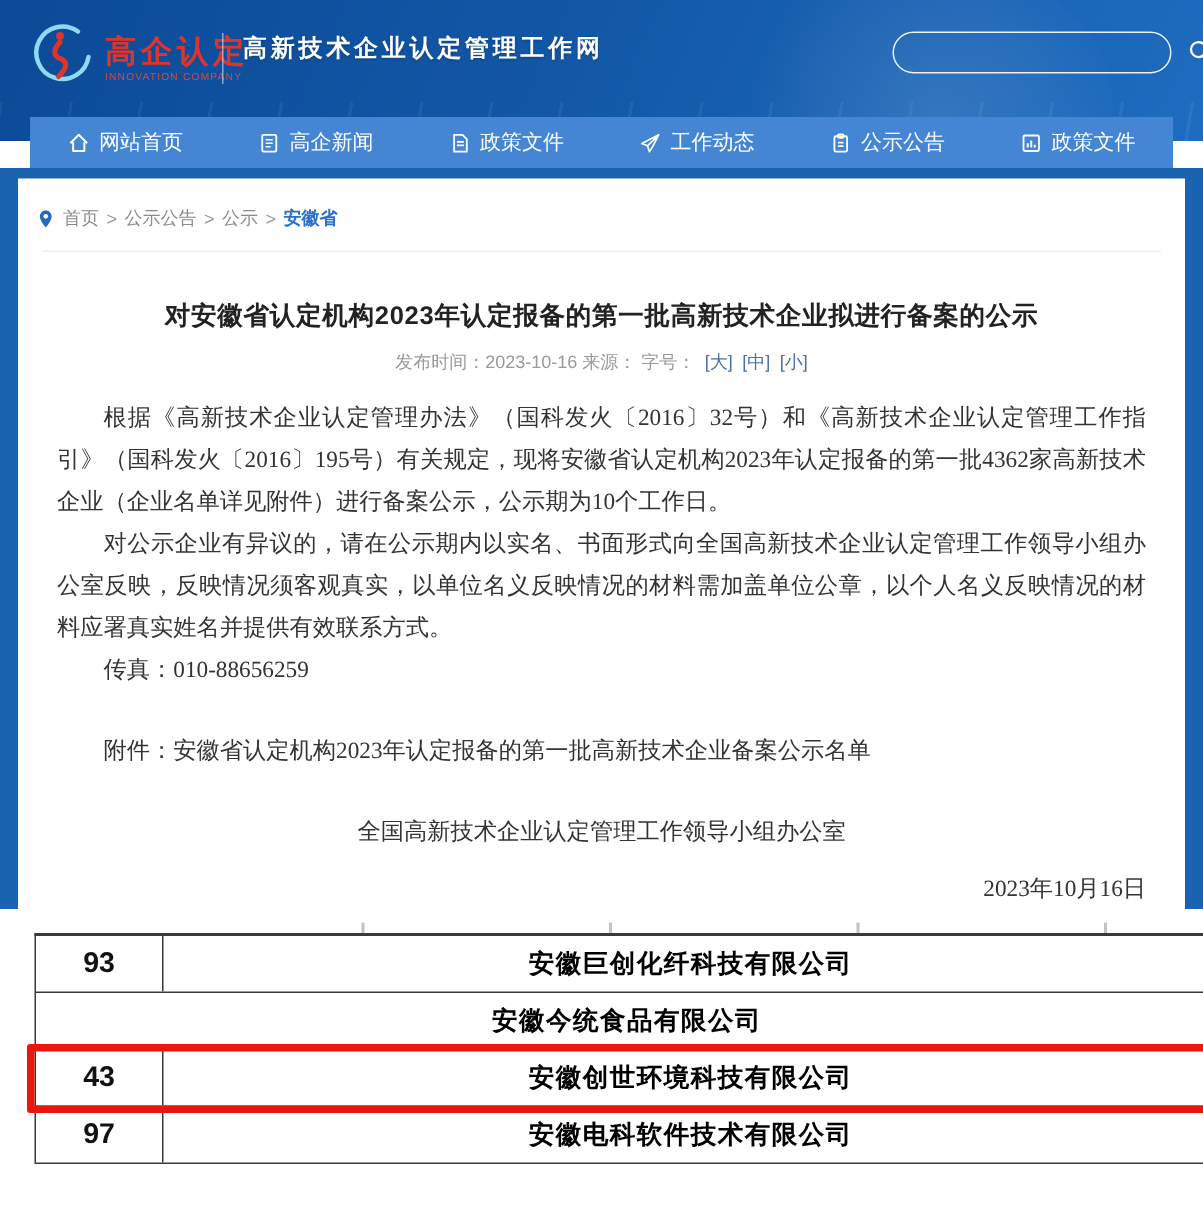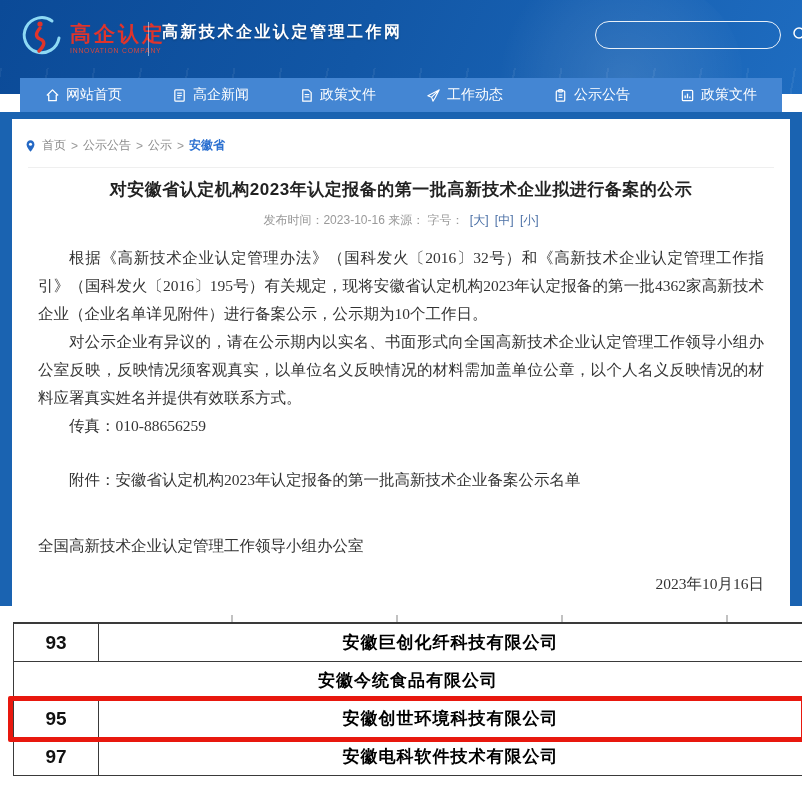--- a/index.html
+++ b/index.html
@@ -43,36 +43,36 @@
 
   
   .content-card { position:absolute; left:12px; top:119px; width:778px; height:487px;
     background:#ffffff; overflow:hidden; }
   .breadcrumb { display:flex; align-items:center; gap:5px; padding:18px 0 0 12px;
     font-size:12px; color:#8a8a8a; }
   .crumb-link { cursor:pointer; }
   .crumb-sep { color:#9a9a9a; }
   .crumb-current { color:#2a6fd0; font-weight:bold; cursor:default; }
   .bc-divider { margin:13px 16px 0 16px; height:1px; background:#efefef; }
-  .article-title { margin-top:10px; text-align:center; font-size:17px; font-weight:bold;
+  .article-title { margin-top:31px; text-align:center; font-size:17px; font-weight:bold;
     color:#222; letter-spacing:0.5px; }
   .article-meta { margin-top:11px; text-align:center; font-size:12px; color:#999; }
   .article-meta .size-label { }
   .size-btn { color:#4a6fa5; cursor:pointer; margin-left:3px; }
   .article-body { padding:0 26px; font-family:"Liberation Serif","DejaVu Serif",serif;
     font-size:15.5px; color:#333; line-height:28px; text-align:justify; }
   .article-body p { text-indent:2em; }
   .p-first { margin-top:15px; }
   .fax-line { text-indent:2em; }
   .attachment-line { text-indent:2em; margin-top:26px; }
-  .signature-line { text-align:left; text-indent:0 !important; margin-top:38px; }
+  .signature-line { text-align:center; text-indent:0 !important; margin-top:26px; }
   .date-line { text-align:right; text-indent:0 !important; margin-top:10px; }
 
   
-  .table-section { position:absolute; left:6px; top:612px; width:636px; height:198px; background:#ffffff; }
+  .table-section { position:absolute; left:16px; top:612px; width:636px; height:198px; background:#ffffff; }
   .pdf-table { position:absolute; left:7px; top:10px; width:790px;
     border-top:2px solid #3a3a3a; border-left:1.5px solid #3a3a3a; border-right:1.5px solid #3a3a3a; }
   .t-row { display:flex; height:38px; border-bottom:1.5px solid #3a3a3a; background:#fff; }
   .t-cell-no { width:85px; border-right:1.5px solid #3a3a3a; display:flex; align-items:center;
     justify-content:center; font-size:19px; font-weight:600; color:#111; }
   .t-cell-company { flex:1; display:flex; align-items:center; justify-content:center;
     font-size:17px; font-weight:bold; color:#000000; letter-spacing:1px; }
   .tick { position:absolute; width:1.5px; height:8px; background:#c2c2c2; }
   .highlight-box { position:absolute; left:2px; top:84px; width:798px; height:46px;
     border:5px solid #e8180e; border-radius:2px; pointer-events:none; }
@@ -246,21 +246,21 @@
       <div class="t-row">
         <div class="t-cell-no">93</div>
         <div class="t-cell-company">安徽巨创化纤科技有限公司</div>
       </div>
 
       <div class="t-row">
         <div class="t-cell-company">安徽今统食品有限公司</div>
       </div>
 
       <div class="t-row">
-        <div class="t-cell-no">95</div>
+        <div class="t-cell-no">43</div>
         <div class="t-cell-company">安徽创世环境科技有限公司</div>
       </div>
 
 
       <div class="t-row">
         <div class="t-cell-no">97</div>
         <div class="t-cell-company">安徽电科软件技术有限公司</div>
       </div>
 
     </div>

